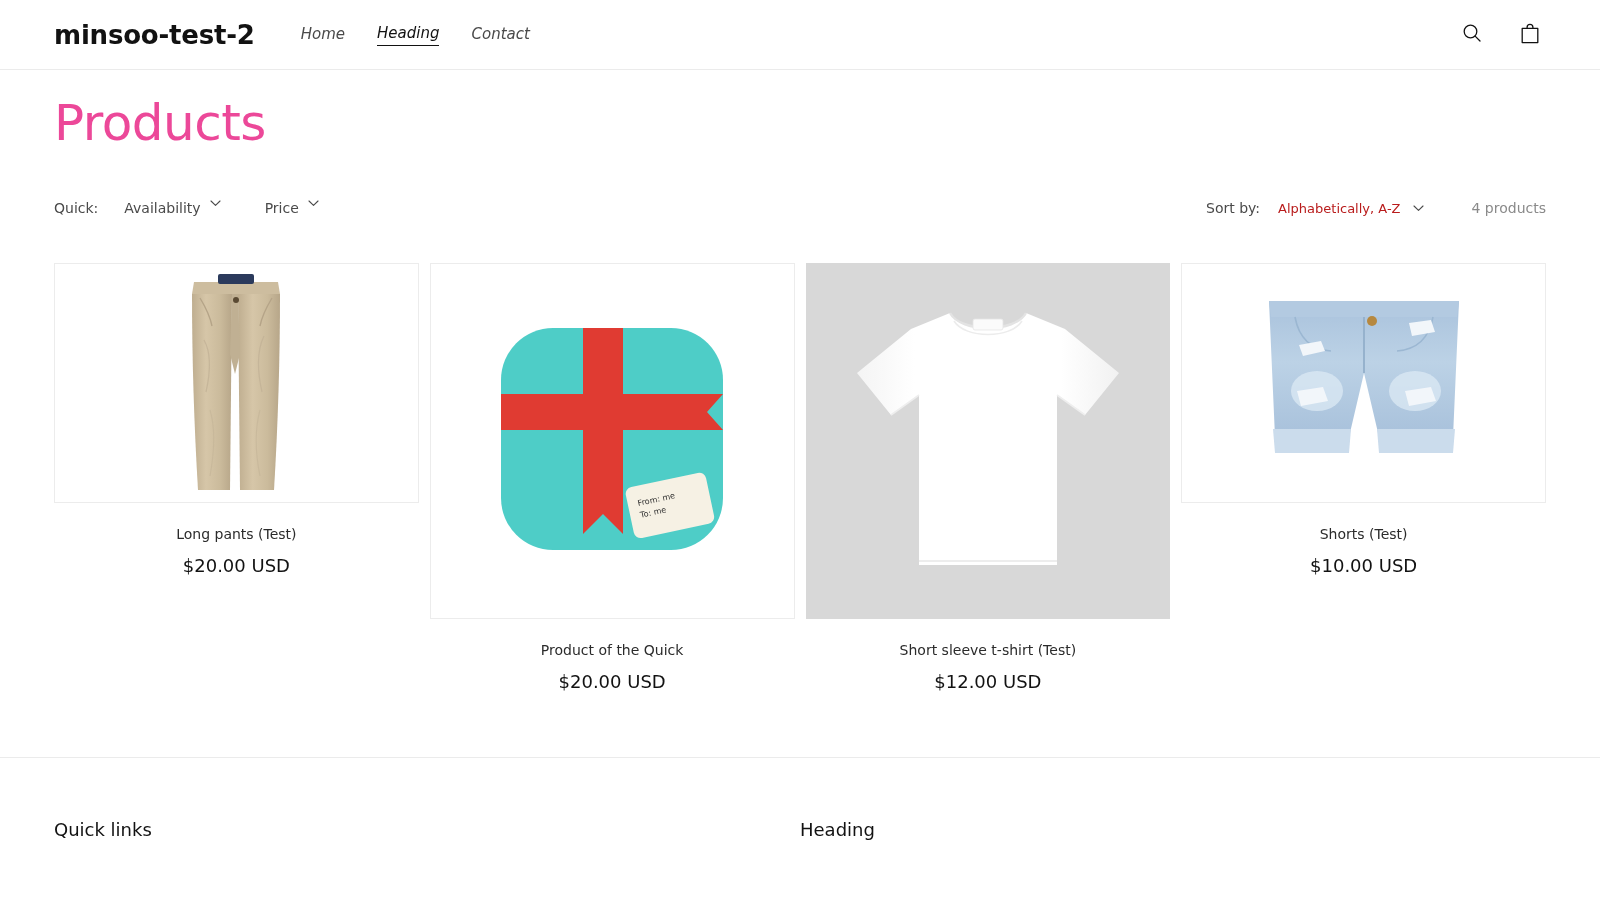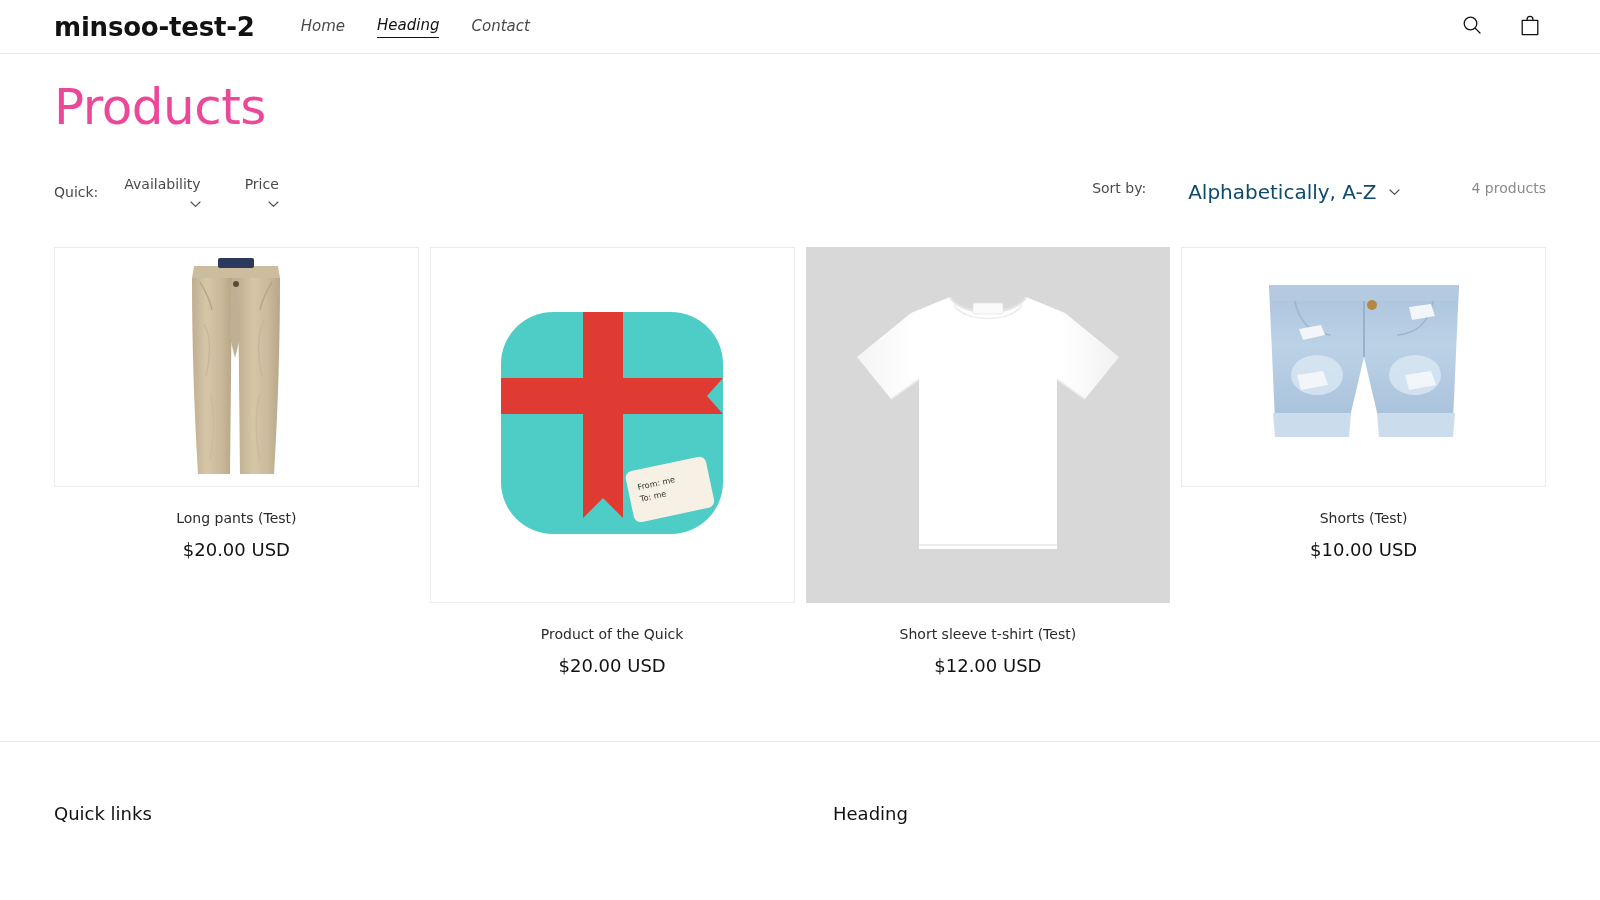--- a/index.html
+++ b/index.html
@@ -13,21 +13,21 @@
 
   body {
     font-family: "DejaVu Sans", "Liberation Sans", sans-serif;
     background: #ffffff;
     color: #121212;
     -webkit-font-smoothing: antialiased;
   }
 
   
   .site-header {
-    height: 54px;
+    height: 70px;
     border-bottom: 1px solid #ebebeb;
     display: flex;
     align-items: center;
     padding: 0 54px 0 54px;
     position: relative;
   }
 
   .brand {
     font-size: 26px;
     font-weight: 600;
@@ -107,59 +107,57 @@
 
   .facet-label {
     font-size: 14px;
     color: #4a4a4a;
     margin-right: 26px;
     white-space: nowrap;
   }
 
   .facet-dropdown {
     display: inline-flex;
-    align-items: flex-end;
+    align-items: flex-start;
     gap: 9px;
     font-size: 14px;
     color: #4a4a4a;
     background: none;
     border: none;
     cursor: pointer;
     padding: 0;
     margin-right: 44px;
     font-family: inherit;
     white-space: nowrap;
-    flex-direction: column;
   }
 
   .chev {
     display: inline-block;
     line-height: 0;
   }
 
   .facets-right {
     margin-left: auto;
     display: flex;
-    align-items: flex-start;
-    gap: 24px;
+    align-items: flex-end;
   }
 
   .sort-label {
     font-size: 14px;
     color: #4a4a4a;
     margin-right: 18px;
     white-space: nowrap;
   }
 
   .sort-dropdown {
     display: inline-flex;
     align-items: center;
     gap: 12px;
-    font-size: 20px;
-    color: #0c4a6e;
+    font-size: 13px;
+    color: #b91c1c;
     background: none;
     border: none;
     cursor: pointer;
     padding: 0;
     font-family: inherit;
     white-space: nowrap;
   }
 
   .product-count {
     font-size: 14px;
@@ -240,21 +238,20 @@
     top: 50%;
     transform: translate(-50%, -50%);
   }
 
   
   .site-footer {
     border-top: 1px solid #ebebeb;
     margin-top: 64px;
     padding: 60px 54px 0 54px;
     display: flex;
-    gap: 33px;
   }
 
   .footer-col-a { width: 746px; }
 
   .footer-heading {
     font-size: 18px;
     font-weight: 400;
     color: #121212;
     line-height: 24px;
   }

